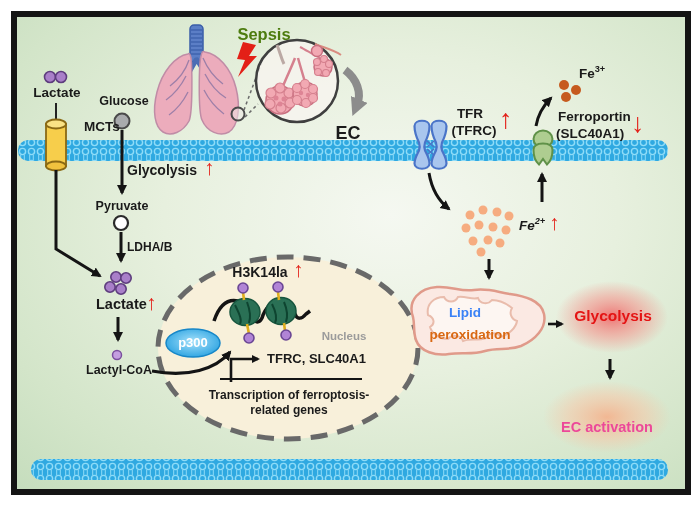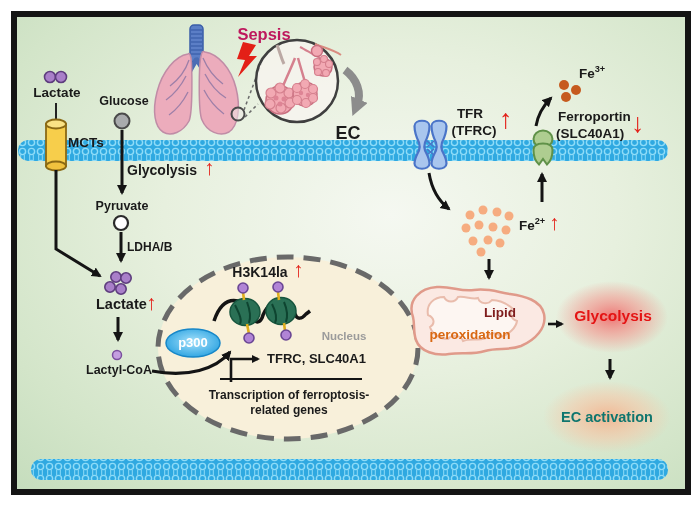--- a/index.html
+++ b/index.html
@@ -244,22 +244,22 @@
     <path d="M536,126 C538,114 545,104 551,98" stroke-width="3" marker-end="url(#ab)"></path>
     <line x1="548" y1="324" x2="562" y2="324" stroke-width="2.6" marker-end="url(#abS)"></line>
     <line x1="610" y1="359" x2="610" y2="378" stroke-width="3" marker-end="url(#ab)"></line>
   </g>
 
   <rect x="14" y="14" width="674" height="478" fill="none" stroke="#141414" stroke-width="6"></rect>
 </svg>
 
 <div class="lbl c" style="left:57px;top:86px;font-size:13.5px;">Lactate</div>
 <div class="lbl c" style="left:124px;top:95px;font-size:12.5px;">Glucose</div>
-<div class="lbl" style="left:68px;top:136px;font-size:13.5px;">MCTs</div>
-<div class="lbl c" style="left:264px;top:26px;font-size:16.5px;color:#be185d;">Sepsis</div>
+<div class="lbl" style="left:68px;top:120px;font-size:13.5px;padding-left:16px;">MCTs</div>
+<div class="lbl c" style="left:264px;top:26px;font-size:16.5px;color:#4d7c0f;">Sepsis</div>
 <div class="lbl c" style="left:348px;top:124px;font-size:18px;">EC</div>
 <div class="lbl" style="left:127px;top:163px;font-size:14px;">Glycolysis</div>
 <div class="rarr" style="left:204px;top:159px;font-size:21px;">↑</div>
 <div class="lbl c" style="left:122px;top:200px;font-size:12.5px;">Pyruvate</div>
 <div class="lbl" style="left:127px;top:241px;font-size:12px;">LDHA/B</div>
 <div class="lbl" style="left:96px;top:297px;font-size:14.5px;">Lactate</div>
 <div class="rarr" style="left:146px;top:294px;font-size:21px;">↑</div>
 <div class="lbl c" style="left:119px;top:364px;font-size:12.5px;">Lactyl-CoA</div>
 <div class="lbl c" style="left:193px;top:336px;font-size:13px;color:#fff;">p300</div>
 <div class="lbl c" style="left:260px;top:265px;font-size:14px;">H3K14la</div>
@@ -268,20 +268,20 @@
 <div class="lbl" style="left:267px;top:352px;font-size:13px;">TFRC, SLC40A1</div>
 <div class="lbl c" style="left:289px;top:389px;font-size:12px;">Transcription of ferroptosis-</div>
 <div class="lbl c" style="left:289px;top:404px;font-size:12px;">related genes</div>
 <div class="lbl c" style="left:470px;top:107px;font-size:13.5px;">TFR</div>
 <div class="lbl c" style="left:474px;top:124px;font-size:13.5px;">(TFRC)</div>
 <div class="rarr" style="left:499px;top:107px;font-size:27px;">↑</div>
 <div class="lbl" style="left:558px;top:110px;font-size:13.5px;">Ferroportin</div>
 <div class="lbl" style="left:556px;top:127px;font-size:13.5px;">(SLC40A1)</div>
 <div class="rarr" style="left:631px;top:111px;font-size:27px;">↓</div>
 <div class="lbl" style="left:579px;top:65px;font-size:13.5px;"><span>Fe</span><sup>3+</sup></div>
-<div class="lbl" style="left:519px;top:217px;font-size:13.5px;"><span>Fe</span><sup>2+</sup></div>
+<div class="lbl" style="left:519px;top:217px;font-size:13.5px;font-style:italic;"><span>Fe</span><sup>2+</sup></div>
 <div class="rarr" style="left:549px;top:214px;font-size:21px;">↑</div>
-<div class="lbl c" style="left:500px;top:306px;font-size:13.5px;color:#7f1d1d;">Lipid</div>
+<div class="lbl c" style="left:465px;top:306px;font-size:13.5px;color:#3b82f6;">Lipid</div>
 <div class="lbl c" style="left:470px;top:321px;font-size:13.5px;color:#D96812;margin-top:7px;">peroxidation</div>
 <div class="lbl c" style="left:613px;top:308px;font-size:15.5px;color:#E41414;">Glycolysis</div>
-<div class="lbl c" style="left:607px;top:410px;font-size:14.5px;color:#0f766e;">EC activation</div>
+<div class="lbl c" style="left:607px;top:420px;font-size:14.5px;color:#ec4899;">EC activation</div>
 
 </div>
 
 </body></html>

